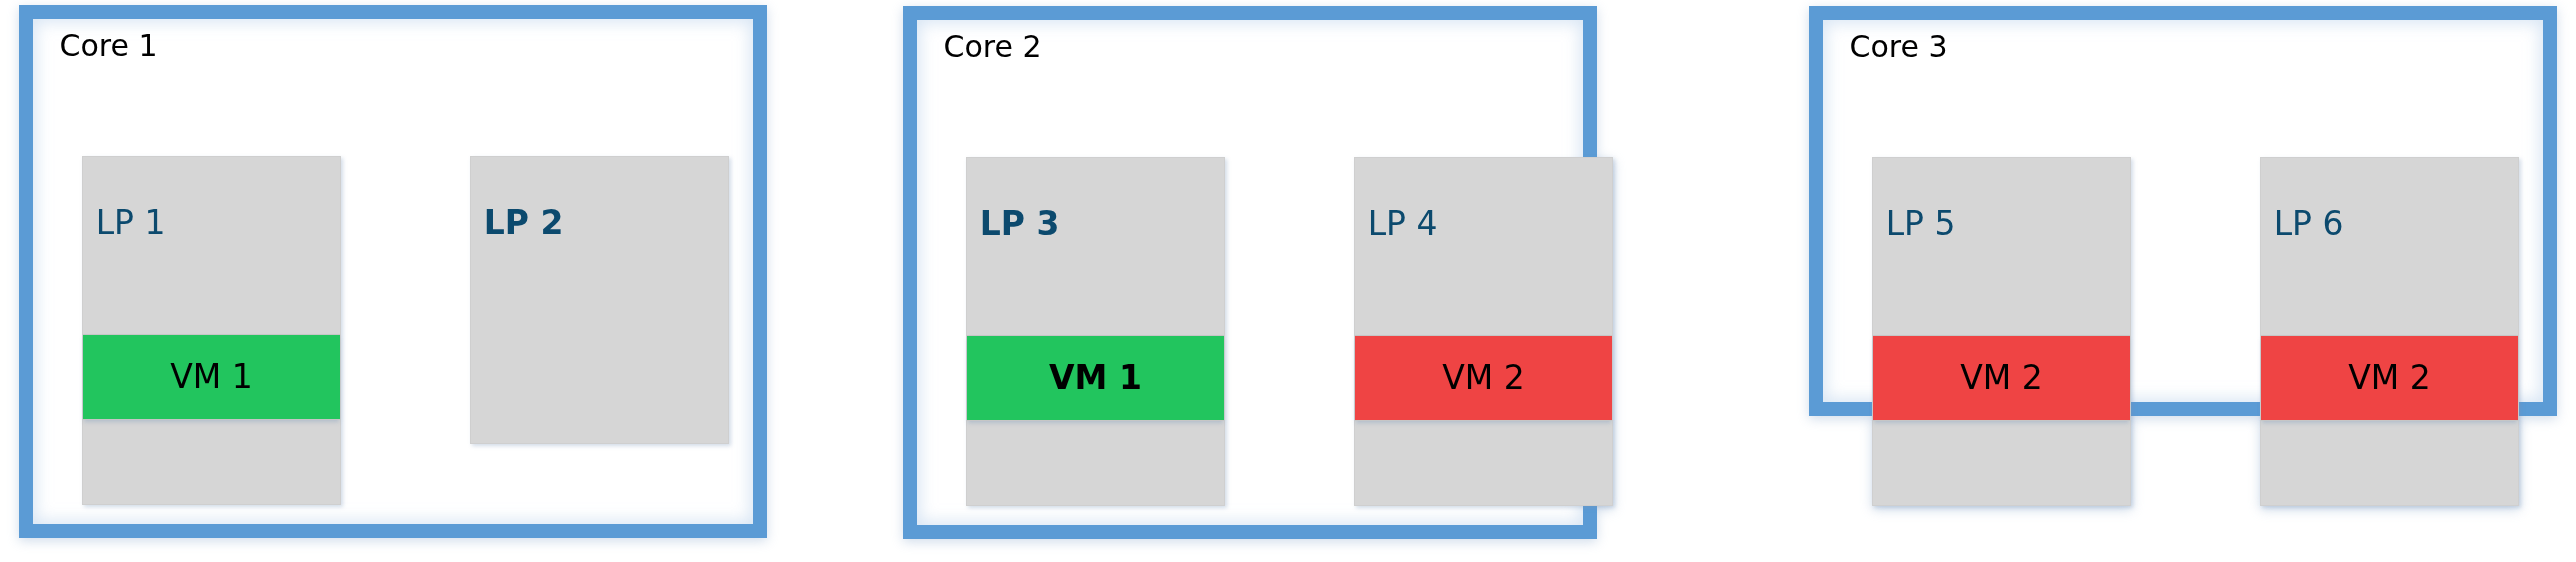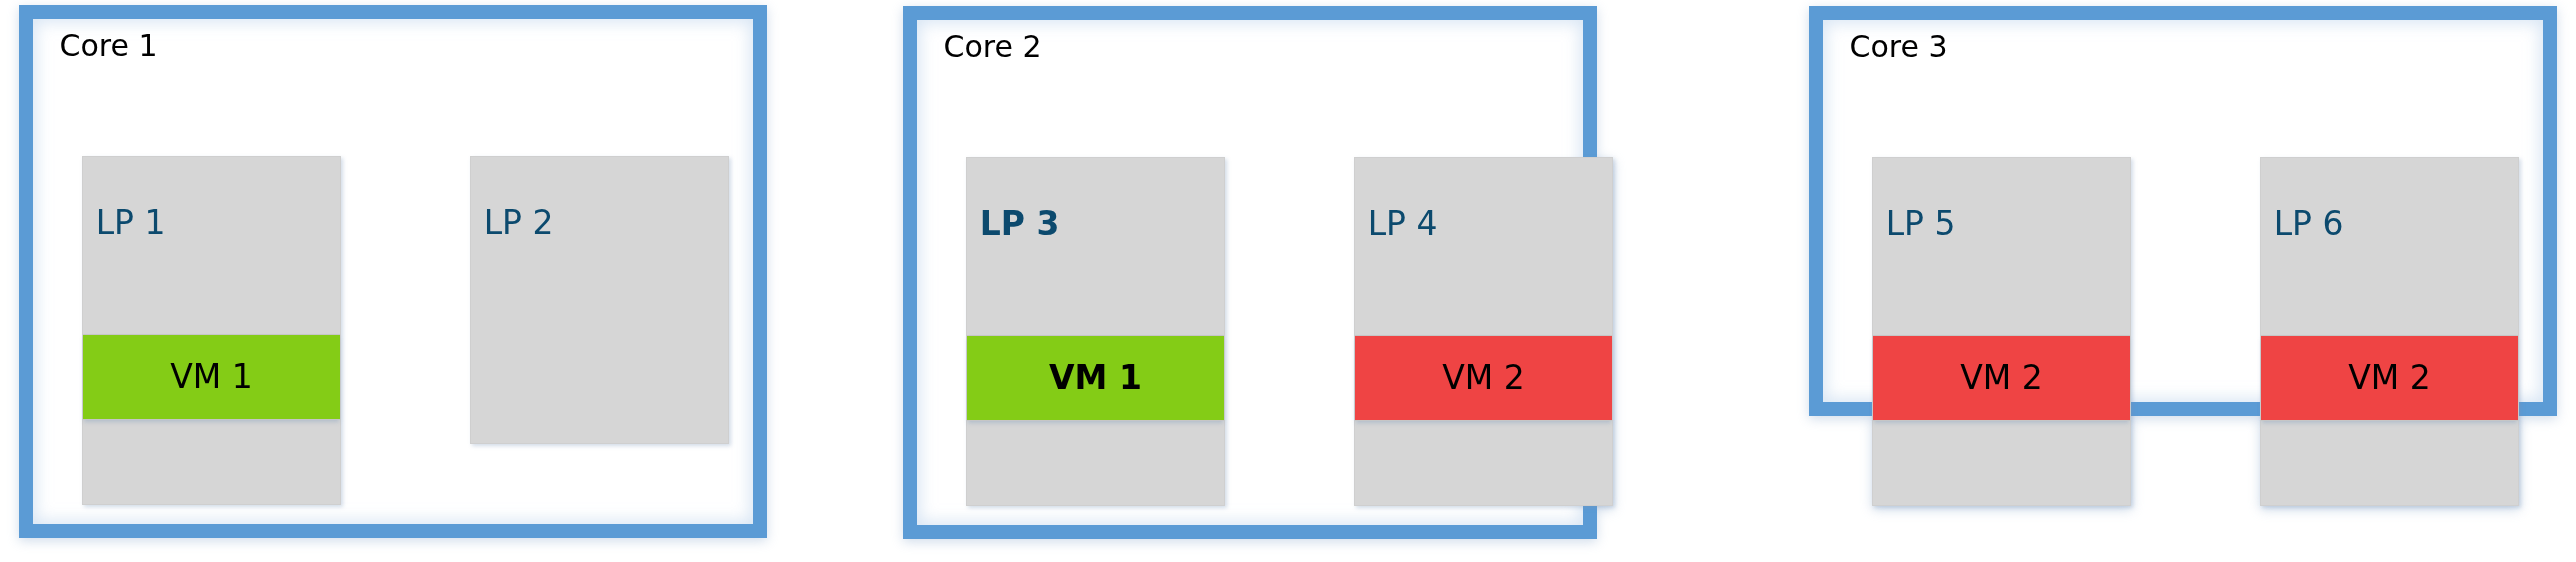--- a/index.html
+++ b/index.html
@@ -83,38 +83,38 @@
     display: flex;
     align-items: center;
     justify-content: center;
     font-size: 33px;
     line-height: 1.0;
     color: #000000;
     white-space: nowrap;
     box-shadow: 0 2.9px 4px -1.2px rgba(120,150,185,0.38);
     z-index: 4;
   }
-  .vm-blue   { background: #84cc16; }
+  .vm-blue   { background: #22c55e; }
   .vm-orange { background: #ef4444; }
 </style>
 </head>
 <body>
 
 <div id="stage">
 
 <div class="core" style="left: 19px; top: 4.6px; width: 748px; height: 533px; border-color: rgb(91, 155, 213);">
       <div class="core-inner"></div>
       <div class="core-title">Core 1</div>
       <div class="lp" style="left: 49px; top: 137px; width: 259px; height: 349px;">
         <div class="lp-label">LP 1</div>
         <div class="vm vm-blue" style="top: 177px; height: 86px;">
           <span>VM 1</span>
         </div>
       </div>
-      <div class="lp" style="left: 437px; top: 137px; width: 259px; height: 288px;">
+      <div class="lp" style="left: 437px; top: 137px; width: 259px; height: 288px; font-weight: bold;">
         <div class="lp-label">LP 2</div>
       </div>
     </div>
     <div class="core" style="left: 903px; top: 5.8px; width: 694px; height: 533px; border-color: rgb(91, 155, 213);">
       <div class="core-inner"></div>
       <div class="core-title">Core 2</div>
       <div class="lp" style="left: 49px; top: 137px; width: 259px; height: 349px; font-weight: bold;">
         <div class="lp-label">LP 3</div>
         <div class="vm vm-blue" style="top: 177px; height: 86px;">
           <span>VM 1</span>

